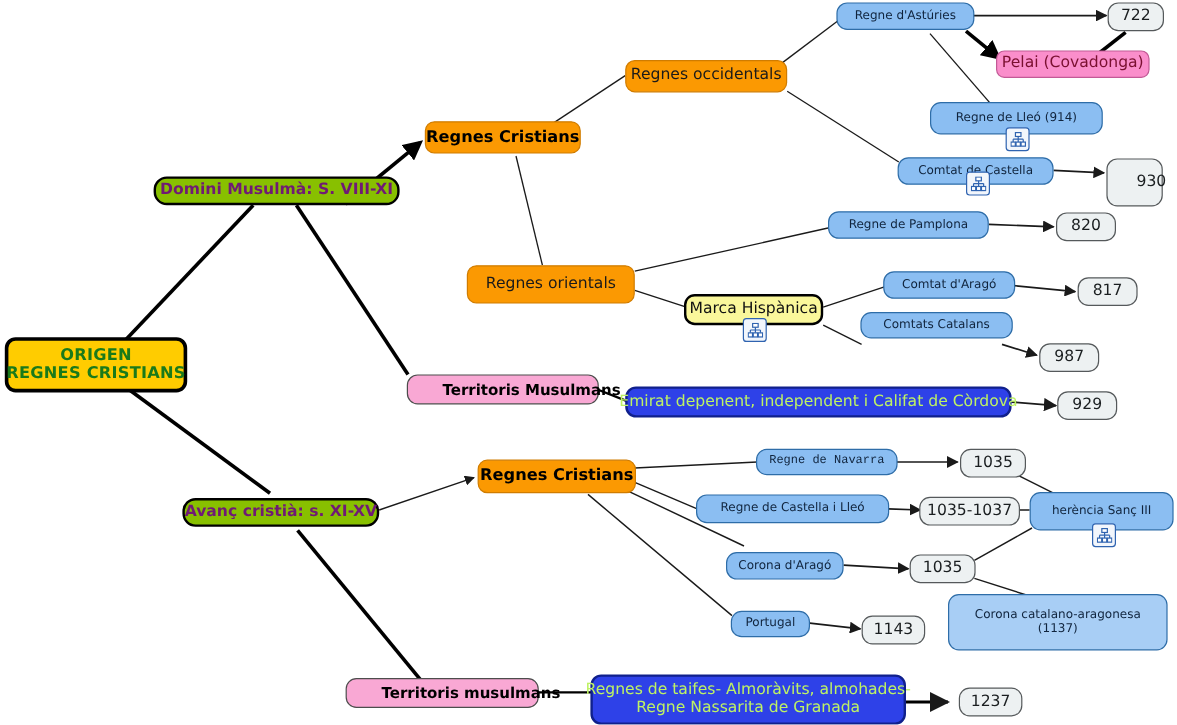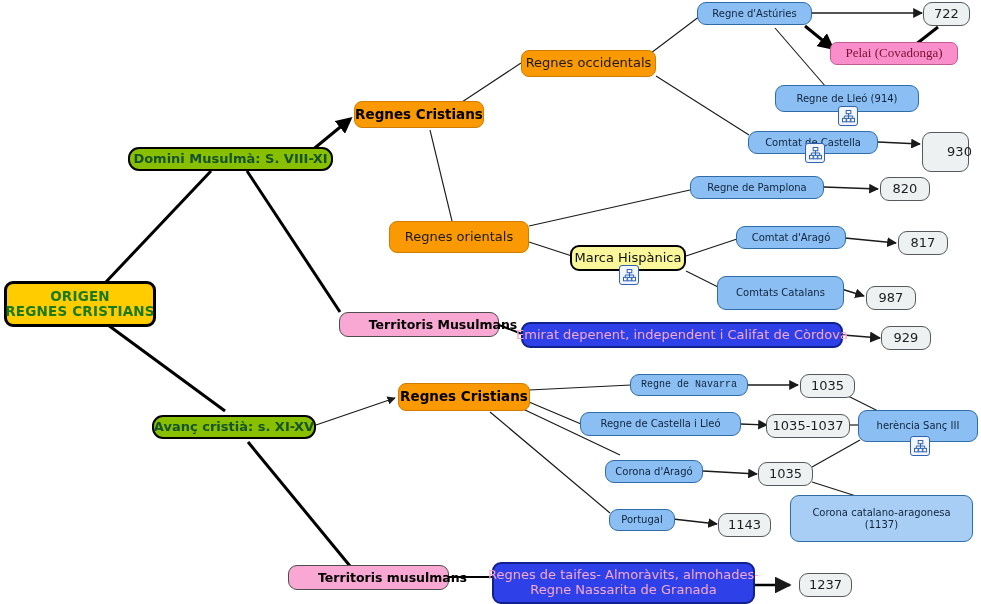--- a/index.html
+++ b/index.html
@@ -44,21 +44,21 @@
     border-radius: 9px;
     color: #1a7a1a;
     font-weight: bold;
     font-size: 13.5px;
     letter-spacing: .2px;
   }
   .n-period {
     background: #88C000;
     border: 2.5px solid #000000;
     border-radius: 11px;
-    color: #14532d;
+    color: #701a75;
     font-weight: bold;
     font-size: 13px;
   }
   .n-orange-b {
     background: #FB9902;
     border: 1px solid #D07C00;
     border-radius: 8px;
     color: #000000;
     font-weight: bold;
     font-size: 13.5px;
@@ -93,32 +93,31 @@
     border: 1.3px solid #2E6DA8;
     border-radius: 9px;
     color: #10243d;
     font-weight: normal;
     font-size: 10px;
   }
   .n-bluestrong {
     background: #2E41E8;
     border: 2px solid #10208c;
     border-radius: 9px;
-    color: #f9a8d4;
+    color: #bef264;
     font-weight: normal;
     font-size: 13px;
   }
   .n-pink {
     background: #FA8ECB;
     border: 1.2px solid #c25a96;
     border-radius: 7px;
     color: #7a1030;
     font-weight: normal;
     font-size: 13px;
-    font-family: Liberation Serif, serif;
   }
   .n-yellow {
     background: #FAF79B;
     border: 2px solid #000000;
     border-radius: 9px;
     color: #111111;
     font-weight: normal;
     font-size: 13px;
   }
   .n-date {
@@ -272,21 +271,21 @@
       <rect x="0.5" y="8.4" width="3.6" height="3.4" fill="#fff" stroke="#2F63B0" stroke-width="1"></rect>
       <rect x="4.7" y="8.4" width="3.6" height="3.4" fill="#fff" stroke="#2F63B0" stroke-width="1"></rect>
       <rect x="8.9" y="8.4" width="3.6" height="3.4" fill="#fff" stroke="#2F63B0" stroke-width="1"></rect>
     </svg>
   </div>
 
   <div class="node n-blue" style="left:736px; top:226px; width:110px; height:23px;">Comtat d'Aragó</div>
 
   <div class="node n-date" style="left:898px; top:231px; width:50px; height:24px;">817</div>
 
-  <div class="node n-blue" style="left:717px; top:276px; width:127px; height:34px;">Comtats Catalans</div>
+  <div class="node n-blue" style="left:717px; top:260px; width:127px; height:22px;">Comtats Catalans</div>
 
   <div class="node n-date" style="left:866px; top:286px; width:50px; height:24px;">987</div>
 
   <div class="node n-peach" style="left:339px; top:312px; width:160px; height:25px;">Territoris Musulmans</div>
 
   <div class="node n-bluestrong" style="left:521px; top:322px; width:322px; height:26px;">Emirat depenent, independent i Califat de Còrdova</div>
 
   <div class="node n-date" style="left:881px; top:326px; width:50px; height:24px;">929</div>
 
   <div class="node n-orange-b" style="left:398px; top:383px; width:132px; height:28px;">Regnes Cristians</div>

